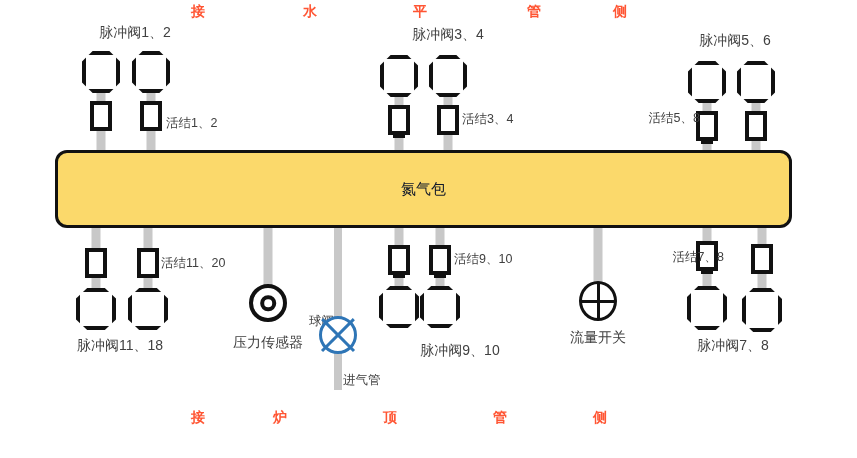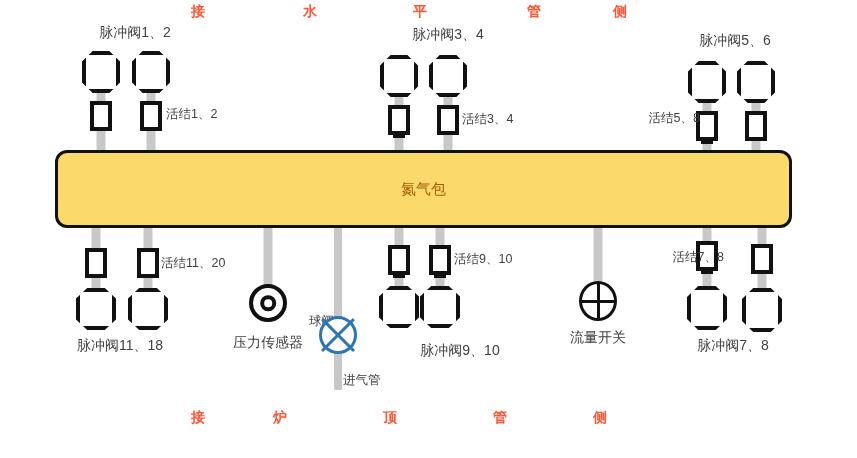--- a/index.html
+++ b/index.html
@@ -43,21 +43,21 @@
     box-sizing: border-box;
   }
   .tank-label {
     position: absolute;
     left: 0;
     right: 0;
     top: 50%;
     transform: translateY(-50%);
     text-align: center;
     font-size: 15px;
-    color: #a16207;
+    color: #0f172a;
   }
   
   .union {
     position: absolute;
     box-sizing: border-box;
     background: #ffffff;
     border: 4px solid #111111;
     transform: translateX(-50%);
   }
   .union.capped::after {
@@ -160,21 +160,21 @@
 
     <div class="pipe" style="left:101px; top:88px; width:9px; height:68px;"></div>
     <div class="pipe" style="left:151px; top:88px; width:9px; height:68px;"></div>
 
     <div class="valve" style="left:101px; top:51px; width:38px; height:42px;"></div>
     <div class="valve" style="left:151px; top:51px; width:38px; height:42px;"></div>
 
     <div class="union" style="left:101px; top:101px; width:22px; height:30px;"></div>
     <div class="union" style="left:151px; top:101px; width:22px; height:30px;"></div>
 
-    <div class="label small" style="left:166px; top:108px;">活结1、2</div>
+    <div class="label small" style="left:166px; top:117px;">活结1、2</div>
   </div>
 
   <div>
     <div class="label center" style="left:424px; top:27px;margin-left:24px;">脉冲阀3、4</div>
 
     <div class="pipe" style="left:399px; top:92px; width:9px; height:64px;"></div>
     <div class="pipe" style="left:448px; top:92px; width:9px; height:64px;"></div>
 
     <div class="valve" style="left:399px; top:55px; width:38px; height:42px;"></div>
     <div class="valve" style="left:448px; top:55px; width:38px; height:42px;"></div>

